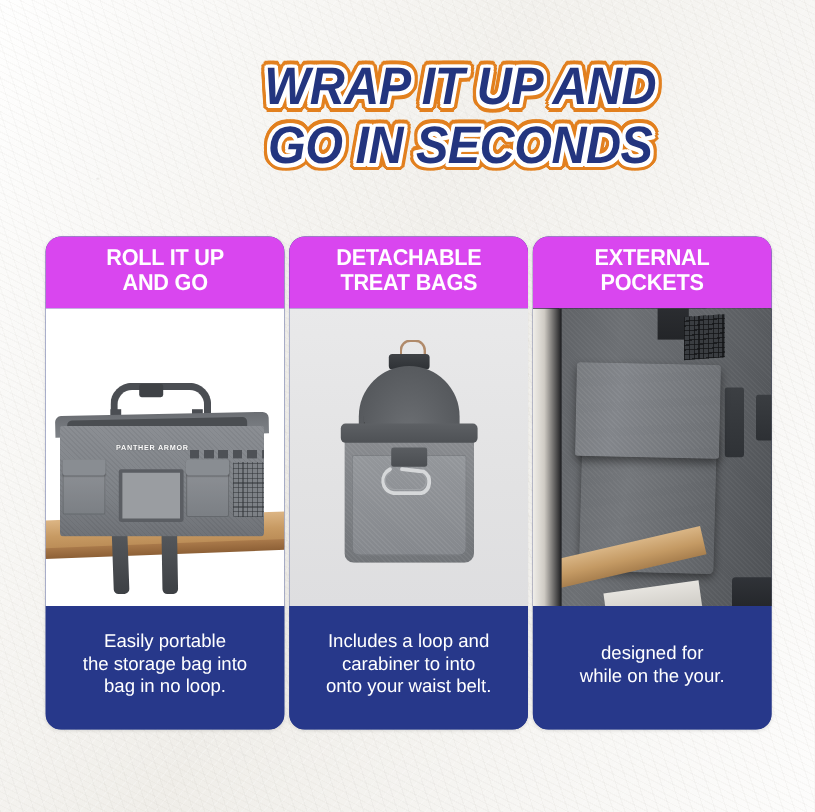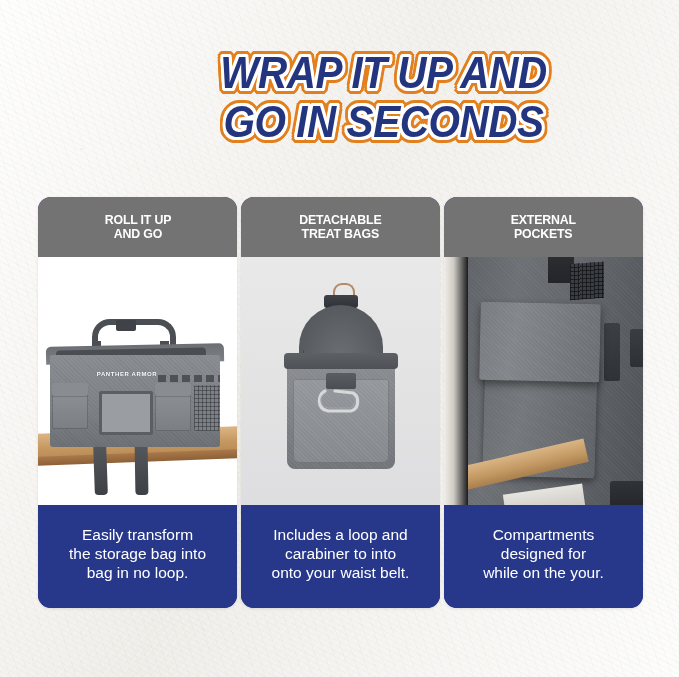--- a/index.html
+++ b/index.html
@@ -102,28 +102,28 @@
     background: #27388a;
     display: flex;
     flex-direction: column;
     overflow: hidden;
     box-shadow: 0 1px 3px rgba(0,0,0,.10);
   }
 
   .card-header {
     height: 60px;
     flex: 0 0 60px;
-    background: #737373;
+    background: #d946ef;
     color: #ffffff;
     display: flex;
     align-items: center;
     justify-content: center;
     text-align: center;
     font-weight: bold;
-    font-size: 13px;
+    font-size: 19px;
     line-height: 1.08;
     letter-spacing: -0.2px;
     padding: 0 6px;
     box-sizing: border-box;
     transform-origin: center;
   }
   .card-header span { display: block; transform: scaleX(.95); }
 
   .card-photo {
     flex: 0 0 248px;
@@ -584,21 +584,21 @@
         <div class="p1-pocket-r-flap"></div>
         <div class="p1-window"></div>
         <div class="p1-logo">
           <span>PANTHER</span>
           <span>ARMOR</span>
         </div>
       </div>
 
       <div class="card-caption">
         <div>
-          <span>Easily transform</span>
+          <span>Easily portable</span>
           <span>the storage bag into</span>
           <span>bag in no loop.</span>
         </div>
       </div>
     </div>
 
     <div class="card">
       <div class="card-header">
         <div>
           <span>DETACHABLE</span>
@@ -649,21 +649,20 @@
         <div class="p3-pocket"></div>
         <div class="p3-flap"></div>
         <div class="p3-plank"></div>
         <div class="p3-white"></div>
         <div class="p3-strap-bottom"></div>
         <div class="p3-leftdark"></div>
       </div>
 
       <div class="card-caption">
         <div>
-          <span>Compartments</span>
           <span>designed for</span>
           <span>while on the your.</span>
         </div>
       </div>
     </div>
 
   </div>
 </div>
 
 </body></html>

